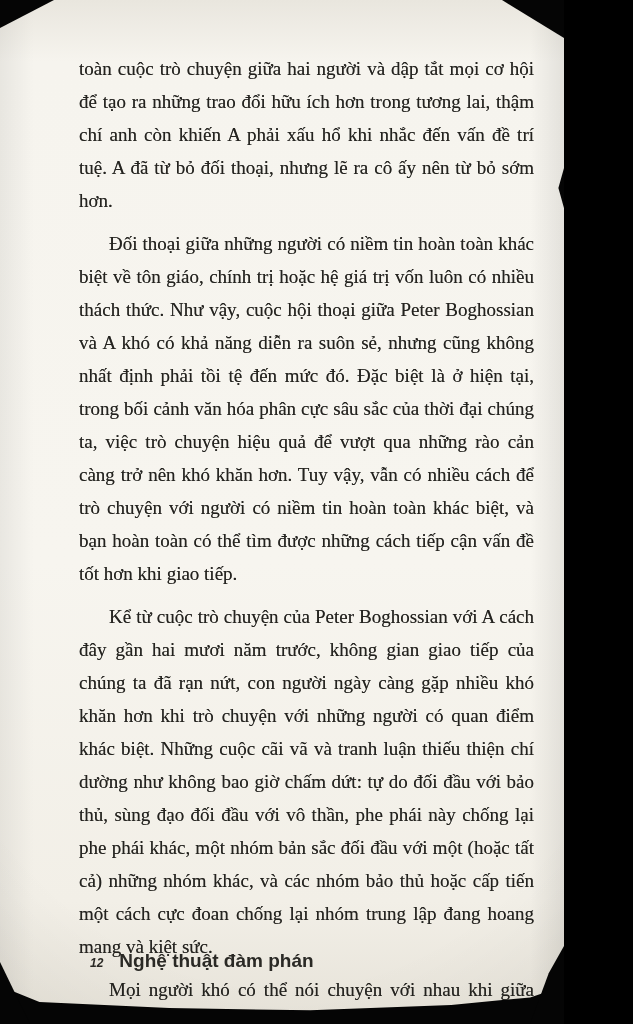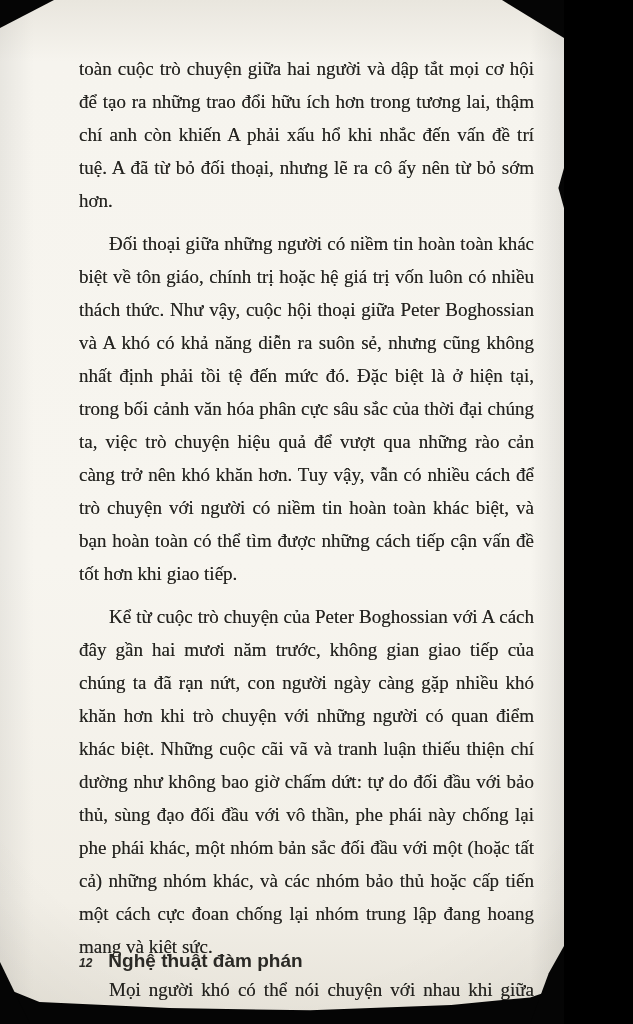--- a/index.html
+++ b/index.html
@@ -60,20 +60,21 @@
     display: flex;
     align-items: baseline;
     gap: 16px;
     color: #2a2925;
     font-family: "Liberation Sans", "DejaVu Sans", sans-serif;
   }
   .footer .page-number {
     font-size: 12px;
     font-weight: bold;
     font-style: italic;
+    margin-left: 11px;
   }
   .footer .running-title {
     font-size: 19px;
     font-weight: bold;
   }
   
   .corner {
     position: absolute;
     background: #050505;
     z-index: 5;

